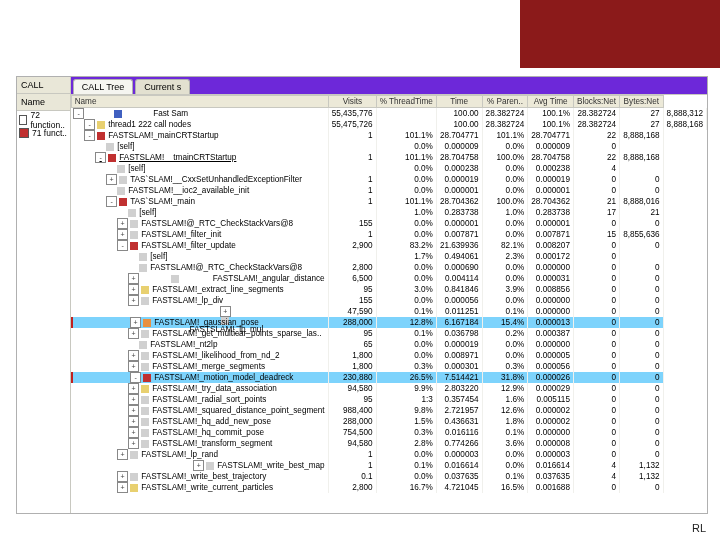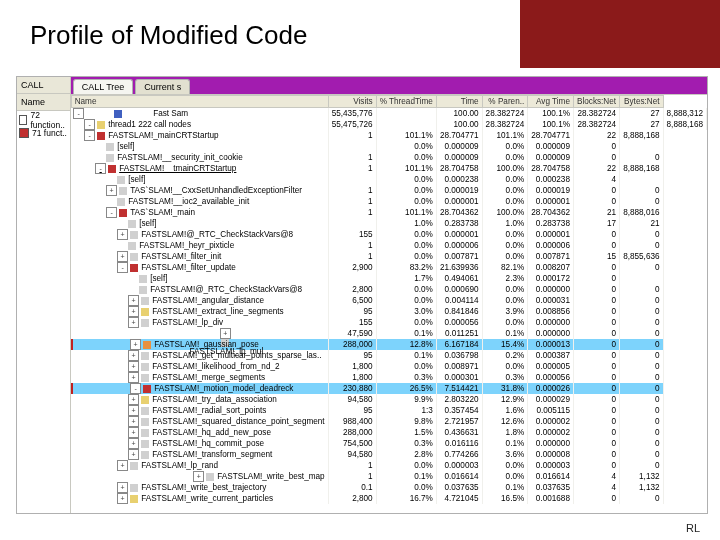--- a/index.html
+++ b/index.html
@@ -7,48 +7,47 @@
 .title-bar{position:relative;height:68px}
 .title-text{position:absolute;left:30px;top:20px;font-size:26px;color:#000}
 .title-accent{position:absolute;right:0;top:0;width:200px;height:68px;background:#8b1a1a}
 .panel{position:absolute;left:16px;top:76px;width:690px;height:436px;border:1px solid #b0b0b0;display:flex;background:#f5f5f0}
 .sidebar{width:84px;border-right:1px solid #c8c8c0;display:flex;flex-direction:column}
 .sb-head{background:#e9e7d8;height:16px;line-height:16px;padding:0 4px;border-bottom:1px solid #c8c8c0;font-size:9px}
 .sb-body{flex:1;background:#fff;font-size:8.5px;padding:2px 0}
 .sb-row{display:flex;align-items:center;padding:0 2px;height:13px}
 .sb-sq{width:8px;height:8px;border:1px solid #555;margin-right:3px;display:inline-block}
 .main{flex:1;display:flex;flex-direction:column}
-.tabs{height:17px;background:#a21caf;border-bottom:1px solid #c8c8c0;display:flex;align-items:flex-end;font-size:9px}
+.tabs{height:17px;background:#6d28d9;border-bottom:1px solid #c8c8c0;display:flex;align-items:flex-end;font-size:9px}
 .tab{padding:2px 8px;border:1px solid #b0b0b0;border-bottom:none;background:#f5f5f0;margin-left:2px;border-radius:3px 3px 0 0}
 .tab.inactive{background:#e2e0d0}
 .grid{flex:1;overflow:auto;background:#fff}
 table{border-collapse:collapse;width:100%;font-size:8.2px}
 th{background:#ece9d8;border:1px solid #c8c8c0;padding:1px 3px;text-align:left;font-weight:normal;color:#333;position:sticky;top:0;white-space:nowrap}
-th.r{text-align:right}
+th.r{text-align:center}
 td{padding:0 3px;height:11px;white-space:nowrap;border-right:1px solid #f0f0ec}
 td.name{display:flex;align-items:center}
 td.r{text-align:right;font-variant-numeric:tabular-nums}
 .exp{width:9px;height:9px;border:1px solid #888;display:inline-flex;align-items:center;justify-content:center;font-size:7px;line-height:7px;margin-right:2px;background:#fff;color:#444;flex-shrink:0}
 .exp.none{border:none;background:none}
 .ico{width:8px;height:8px;margin-right:3px;display:inline-block;flex-shrink:0}
 .ico-r{background:#c03030}
 .ico-b{background:#4060c0}
 .ico-y{background:#e8d070}
 .ico-g{background:#d0d0d0}
 .ico-o{background:#e89040}
 tr.hl-red td{background:#7dd3fc}
 tr.hl-red td:first-child{border-left:2px solid #c02020}
-.footer-rl{position:absolute;right:20px;bottom:6px;font-size:11px;color:#222}
+.footer-rl{position:absolute;right:14px;bottom:6px;font-size:11px;color:#222}
 </style>
 </head>
 <body>
 
 <div class="slide">
   <div class="title-bar">
-    <div class="title-text">Profile of Modified Code</div>
     <div class="title-accent"></div>
   </div>
 
   <div class="panel">
     <div class="sidebar">
       <div class="sb-head">CALL Summary</div>
       <div class="sb-head">Name</div>
       <div class="sb-body" id="sb-body">
           <div class="sb-row">
             <span class="sb-sq" style="background: rgb(255, 255, 255);"></span>
@@ -133,34 +132,20 @@
                 </td>
                 <td class="r"></td>
                 <td class="r">0.0%</td>
                 <td class="r">0.000009</td>
                 <td class="r">0.0%</td>
                 <td class="r">0.000009</td>
                 <td class="r">0</td>
                 <td class="r"></td>
               </tr>
               <tr>
-                <td class="name" style="padding-left: 24px;">
-                  <span class="exp none"></span>
-                  <span class="ico ico-g"></span>
-                  <span>FASTSLAM!__security_init_cookie</span>
-                </td>
-                <td class="r">1</td>
-                <td class="r">0.0%</td>
-                <td class="r">0.000009</td>
-                <td class="r">0.0%</td>
-                <td class="r">0.000009</td>
-                <td class="r">0</td>
-                <td class="r">0</td>
-              </tr>
-              <tr>
                 <td class="name" style="padding-left: 24px; text-decoration: underline;">
                   <span class="exp">-</span>
                   <span class="ico ico-r"></span>
                   <span>FASTSLAM!__tmainCRTStartup</span>
                 </td>
                 <td class="r">1</td>
                 <td class="r">101.1%</td>
                 <td class="r">28.704758</td>
                 <td class="r">100.0%</td>
                 <td class="r">28.704758</td>
@@ -246,34 +231,20 @@
                 <td class="r">155</td>
                 <td class="r">0.0%</td>
                 <td class="r">0.000001</td>
                 <td class="r">0.0%</td>
                 <td class="r">0.000001</td>
                 <td class="r">0</td>
                 <td class="r">0</td>
               </tr>
               <tr>
                 <td class="name" style="padding-left: 46px;">
-                  <span class="exp none"></span>
-                  <span class="ico ico-g"></span>
-                  <span>FASTSLAM!_heyr_pixticle</span>
-                </td>
-                <td class="r">1</td>
-                <td class="r">0.0%</td>
-                <td class="r">0.000006</td>
-                <td class="r">0.0%</td>
-                <td class="r">0.000006</td>
-                <td class="r">0</td>
-                <td class="r">0</td>
-              </tr>
-              <tr>
-                <td class="name" style="padding-left: 46px;">
                   <span class="exp">+</span>
                   <span class="ico ico-g"></span>
                   <span>FASTSLAM!_filter_init</span>
                 </td>
                 <td class="r">1</td>
                 <td class="r">0.0%</td>
                 <td class="r">0.007871</td>
                 <td class="r">0.0%</td>
                 <td class="r">0.007871</td>
                 <td class="r">15</td>
@@ -315,21 +286,21 @@
                 </td>
                 <td class="r">2,800</td>
                 <td class="r">0.0%</td>
                 <td class="r">0.000690</td>
                 <td class="r">0.0%</td>
                 <td class="r">0.000000</td>
                 <td class="r">0</td>
                 <td class="r">0</td>
               </tr>
               <tr>
-                <td class="name" style="padding-left: 57px;">
+                <td class="name" style="padding-left: 57px; justify-content: space-between;">
                   <span class="exp">+</span>
                   <span class="ico ico-g"></span>
                   <span>FASTSLAM!_angular_distance</span>
                 </td>
                 <td class="r">6,500</td>
                 <td class="r">0.0%</td>
                 <td class="r">0.004114</td>
                 <td class="r">0.0%</td>
                 <td class="r">0.000031</td>
                 <td class="r">0</td>
@@ -395,20 +366,34 @@
                 <td class="name" style="padding-left: 57px;">
                   <span class="exp">+</span>
                   <span class="ico ico-g"></span>
                   <span>FASTSLAM!_get_multicar_points_sparse_las..</span>
                 </td>
                 <td class="r">95</td>
                 <td class="r">0.1%</td>
                 <td class="r">0.036798</td>
                 <td class="r">0.2%</td>
                 <td class="r">0.000387</td>
+                <td class="r">0</td>
+                <td class="r">0</td>
+              </tr>
+              <tr>
+                <td class="name" style="padding-left: 57px;">
+                  <span class="exp none"></span>
+                  <span class="ico ico-g"></span>
+                  <span>FASTSLAM!_nt2lp</span>
+                </td>
+                <td class="r">65</td>
+                <td class="r">0.0%</td>
+                <td class="r">0.000019</td>
+                <td class="r">0.0%</td>
+                <td class="r">0.000000</td>
                 <td class="r">0</td>
                 <td class="r">0</td>
               </tr>
               <tr>
                 <td class="name" style="padding-left: 57px;">
                   <span class="exp">+</span>
                   <span class="ico ico-g"></span>
                   <span>FASTSLAM!_likelihood_from_nd_2</span>
                 </td>
                 <td class="r">1,800</td>

